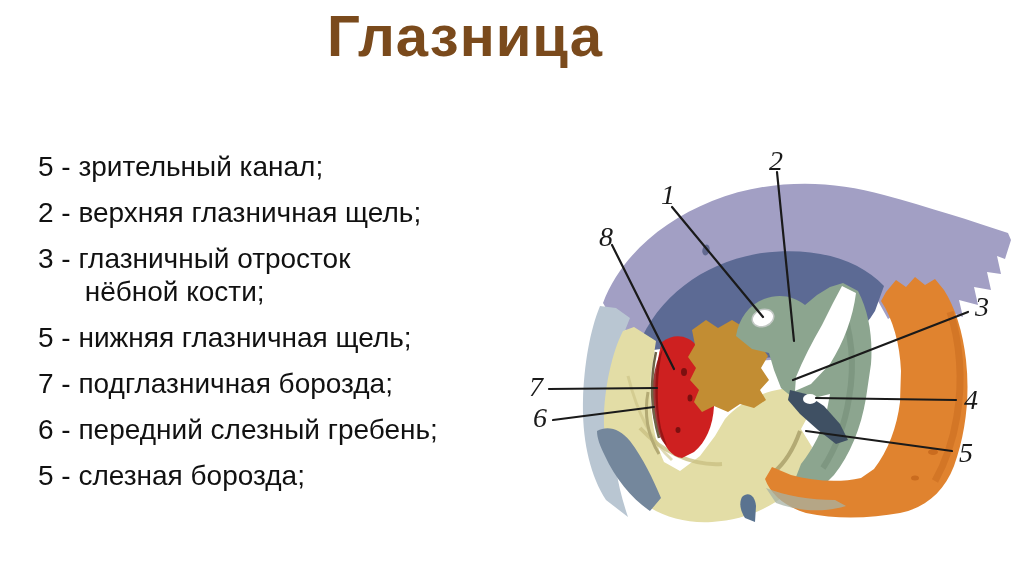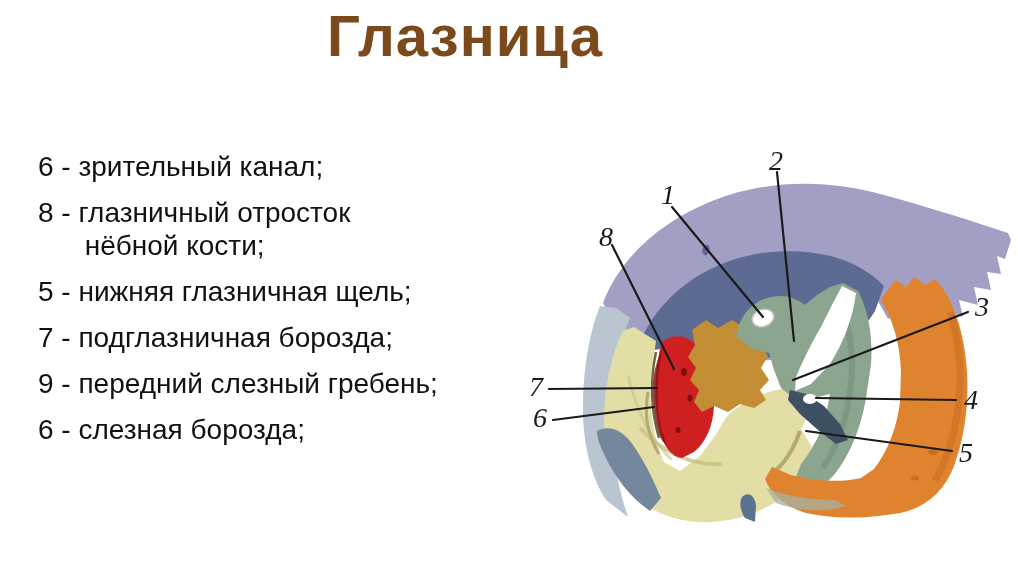--- a/index.html
+++ b/index.html
@@ -22,27 +22,28 @@
   .figure-svg{position:absolute;left:0;top:0;pointer-events:none;}
   .leader{stroke-width:2.2px;stroke-linecap:round;}
   .fig-num{font:italic 28px "Liberation Serif", serif;fill:#1a1a1a;}
 </style>
 </head>
 <body>
 
 <h1 class="title">Глазница</h1>
 
 <div class="legend">
-  <div class="legend-item">6 - зрительный канал;</div>
-  <div class="legend-item">8 - глазничный отросток
+  <div class="legend-item">5 - зрительный канал;</div>
+  <div class="legend-item">2 - верхняя глазничная щель;</div>
+  <div class="legend-item">3 - глазничный отросток
       нёбной кости;</div>
   <div class="legend-item">5 - нижняя глазничная щель;</div>
   <div class="legend-item">7 - подглазничная борозда;</div>
-  <div class="legend-item">9 - передний слезный гребень;</div>
-  <div class="legend-item">6 - слезная борозда;</div>
+  <div class="legend-item">6 - передний слезный гребень;</div>
+  <div class="legend-item">5 - слезная борозда;</div>
 </div>
 
 <svg class="figure-svg" width="1018" height="581" viewBox="0 0 1018 581" xmlns="http://www.w3.org/2000/svg">
 
   <path d="M 603,303 C 620,258 660,222 712,201 C 768,179 828,179 884,195
            C 928,207 972,221 1008,233 L 1011,240 L 1005,259 L 997,256 L 1001,274
            L 987,272 L 991,290 L 974,287 L 978,305 L 959,300 L 963,317 L 944,310
            L 948,327 L 928,318 L 916,331 L 901,311 L 888,319 L 878,301 L 862,306
            C 854,330 836,346 812,353 C 776,363 736,363 700,355
            C 678,350 658,349 642,347 L 630,333 L 615,323 Z" fill="#a29fc4"></path>

